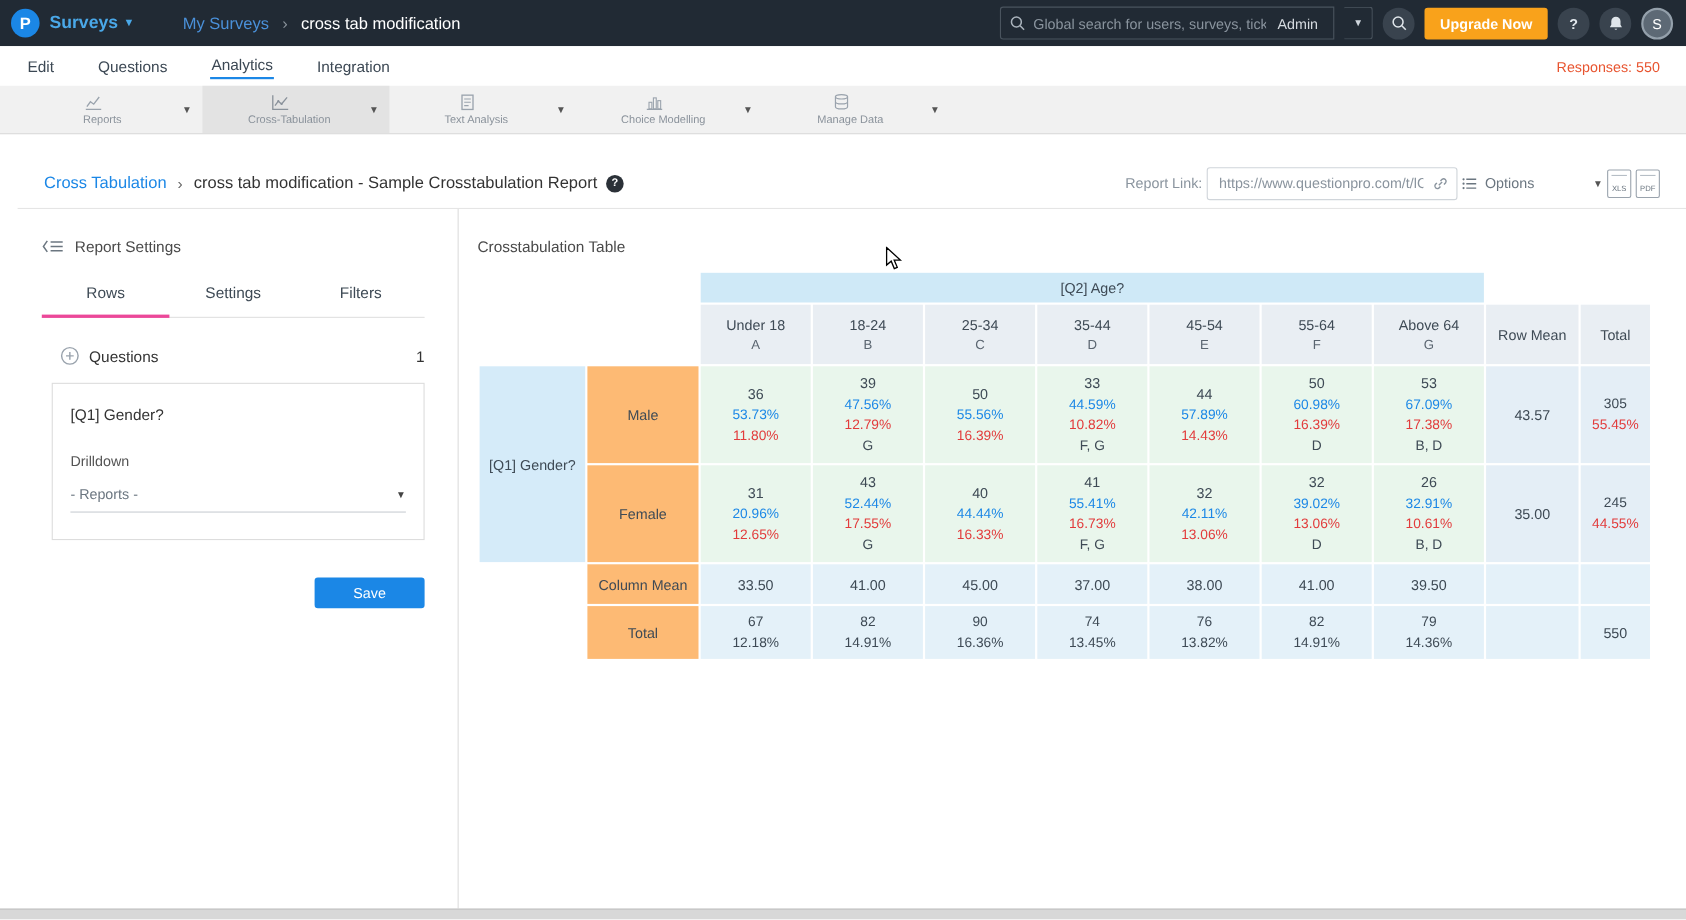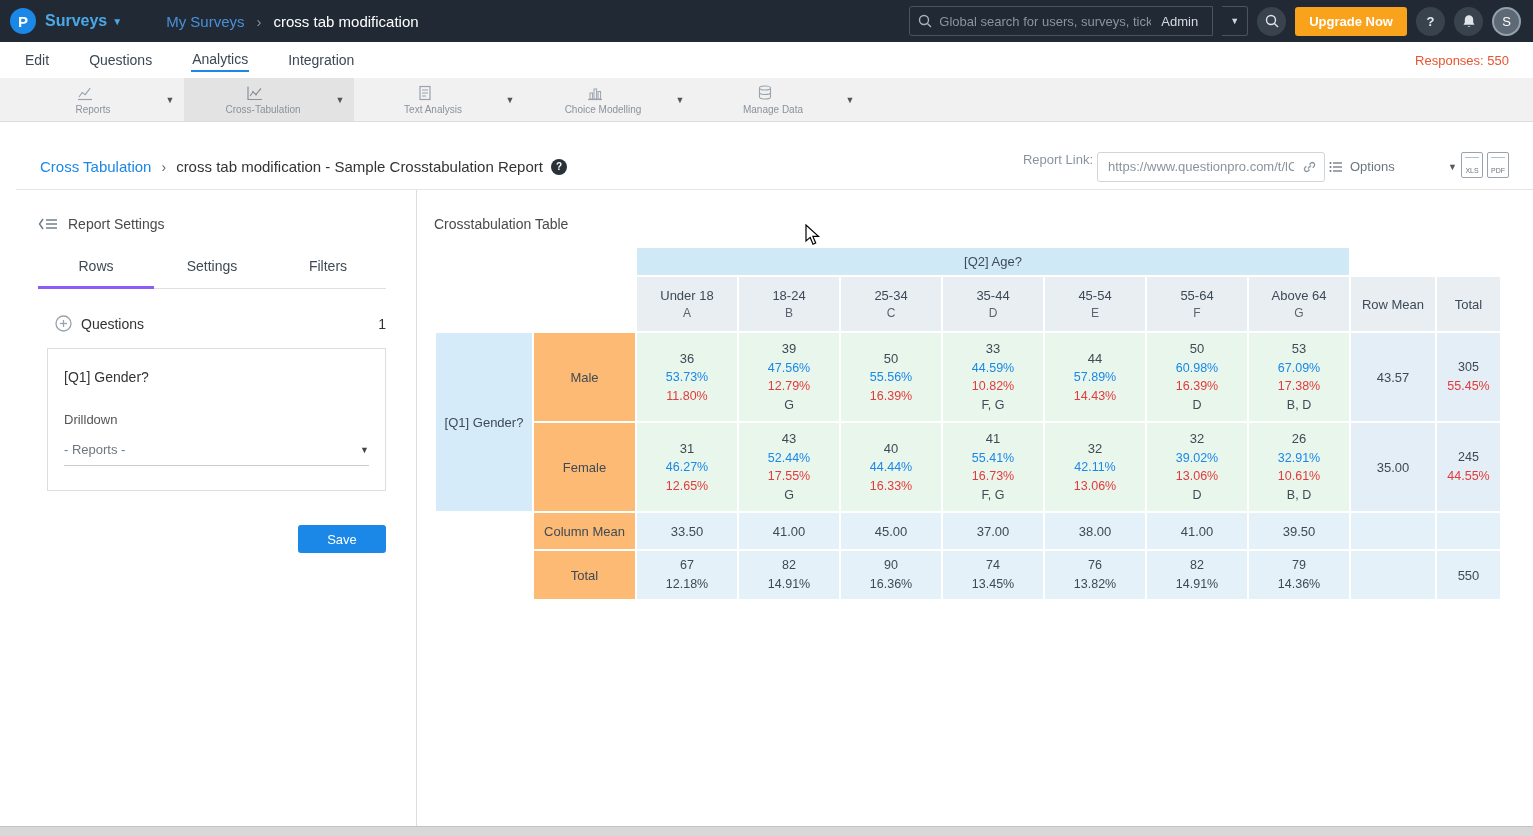--- a/index.html
+++ b/index.html
@@ -48,51 +48,51 @@
   .tool-label { font-size:10px; color:#8a929b;margin-left:16px; }
   .tool-caret { width:28px; font-size:9px; color:#555; text-align:center; }
 
   
   .report-header { display:flex; align-items:center; height:46px; margin:22px 0 0 16px; padding:0 24px; border-bottom:1px solid #e5e5e5; }
   .rh-link { color:#1b87e6; font-size:15px; cursor:pointer; }
   .rh-sep { color:#666; margin:0 10px; font-size:14px; }
   .rh-title { color:#333; font-size:15px; }
   .help-dot { width:16px; height:16px; border-radius:50%; background:#2b3138; color:#fff; font-size:10px; font-weight:bold;
     display:flex; align-items:center; justify-content:center; margin-left:8px; cursor:pointer; }
-  .rh-right { margin-left:auto; display:flex; gap:4px; }
+  .rh-right { margin-left:auto; display:flex; align-items:center; gap:4px; }
   .rl-label { color:#8a949e; font-size:13px; }
   .rl-input-wrap { position:relative; }
   .rl-input { width:228px; height:30px; border:1px solid #d0d5da; border-radius:3px; padding:0 30px 0 10px;
     color:#8a949e; font-size:13px; font-family:"Liberation Sans", sans-serif; outline:none; }
   .rl-input-wrap svg { position:absolute; right:8px; top:8px; cursor:pointer; }
   .options-dd { display:flex; align-items:center; gap:7px; color:#6b7680; font-size:13px; cursor:pointer; width:128px; }
   .options-dd .dd-caret { margin-left:auto; font-size:9px; color:#555; }
   .file-icon { width:22px; height:26px; border:1px solid #9aa3ad; border-radius:2px; color:#6b7680;
     display:flex; align-items:flex-end; justify-content:center; font-size:7px; padding-bottom:3px; cursor:pointer; position:relative; }
   .file-icon::before { content:""; position:absolute; top:4px; left:3px; right:3px; height:1px; background:#b6bec6; }
 
   
   .content { display:flex; height:636px; }
   .settings { width:417px; border-right:1px solid #ddd; position:relative; }
   .st-head { display:flex; align-items:center; gap:10px; margin:26px 30px 0 38px; }
   .st-title { font-size:14px; color:#4a4a4a; }
   .st-tabs { display:flex; margin:26px 30px 0 38px; border-bottom:1px solid #e0e0e0; }
   .st-tab { flex:1; text-align:center; padding-bottom:12px; font-size:14px; color:#3e4a55; cursor:pointer; }
-  .st-tab.active { border-bottom:3px solid #8b5cf6; margin-bottom:-1px; }
+  .st-tab.active { border-bottom:3px solid #ec4899; margin-bottom:-1px; }
   .q-row { display:flex; align-items:center; gap:9px; margin:26px 30px 0 55px; }
   .q-label { font-size:14px; color:#333; }
   .q-count { margin-left:auto; font-size:14px; color:#333; }
   .q-box { margin:16px 30px 0 47px; border:1px solid #ddd; padding:20px 16px 24px 16px; }
   .q-title { font-size:14px; color:#333; }
   .dd-label { margin-top:27px; font-size:13px; color:#555; }
   .dd-select { margin-top:15px; display:flex; align-items:center; justify-content:space-between;
     border-bottom:1px solid #c9ced3; padding-bottom:8px; font-size:13px; color:#6b7680; cursor:pointer; }
   .dd-select .dd-caret { font-size:9px; color:#444; }
   .save-row { display:flex; justify-content:flex-end; margin:34px 30px 0 0; }
-  .save-btn { width:88px; height:28px; background:#1b87e6; color:#fff; border:none; border-radius:3px;
+  .save-btn { width:100px; height:28px; background:#1b87e6; color:#fff; border:none; border-radius:3px;
     font-size:13px; cursor:pointer; font-family:"Liberation Sans", sans-serif; }
 
   
   .table-area { flex:1; padding:26px 0 0 17px; }
   .ct-title { font-size:14px; color:#4a4a4a; margin-bottom:14px; }
   table.ct { border-collapse:separate; border-spacing:2px; }
   table.ct th, table.ct td { text-align:center; vertical-align:middle; font-weight:normal; font-size:13px; color:#3e4a55; }
   .c-band  { background:#cfe9f7; height:27px; }
   .c-head  { background:#e9eef3; height:54px; }
   .c-head .ltr { display:block; font-size:12px; color:#5a6570; margin-top:3px; }
@@ -393,21 +393,21 @@
           <td class="c-total">
               <span class="cnt">305</span>
               <span class="pr">55.45%</span>
             </td>
         </tr>
 
         <tr>
           <th class="c-rowlbl">Female</th>
           <td class="c-data">
               <span class="cnt">31</span>
-              <span class="pb">46.27%</span>
+              <span class="pb">20.96%</span>
               <span class="pr">12.65%</span>
               <span class="sg"></span>
             </td>
           <td class="c-data">
               <span class="cnt">43</span>
               <span class="pb">52.44%</span>
               <span class="pr">17.55%</span>
               <span class="sg">G</span>
             </td>
           <td class="c-data">

